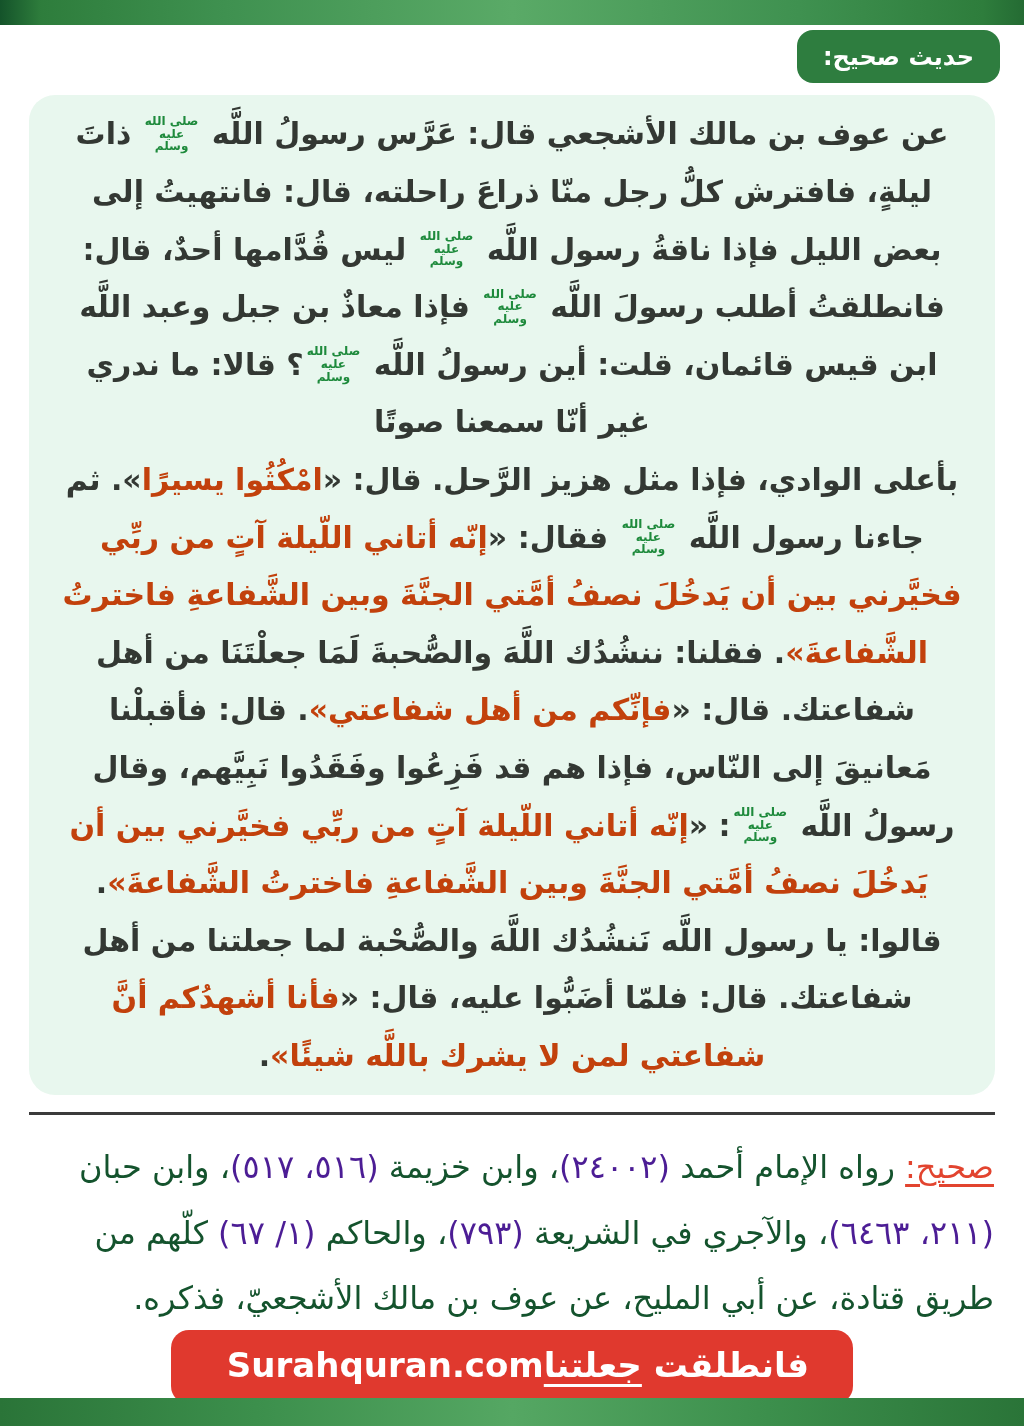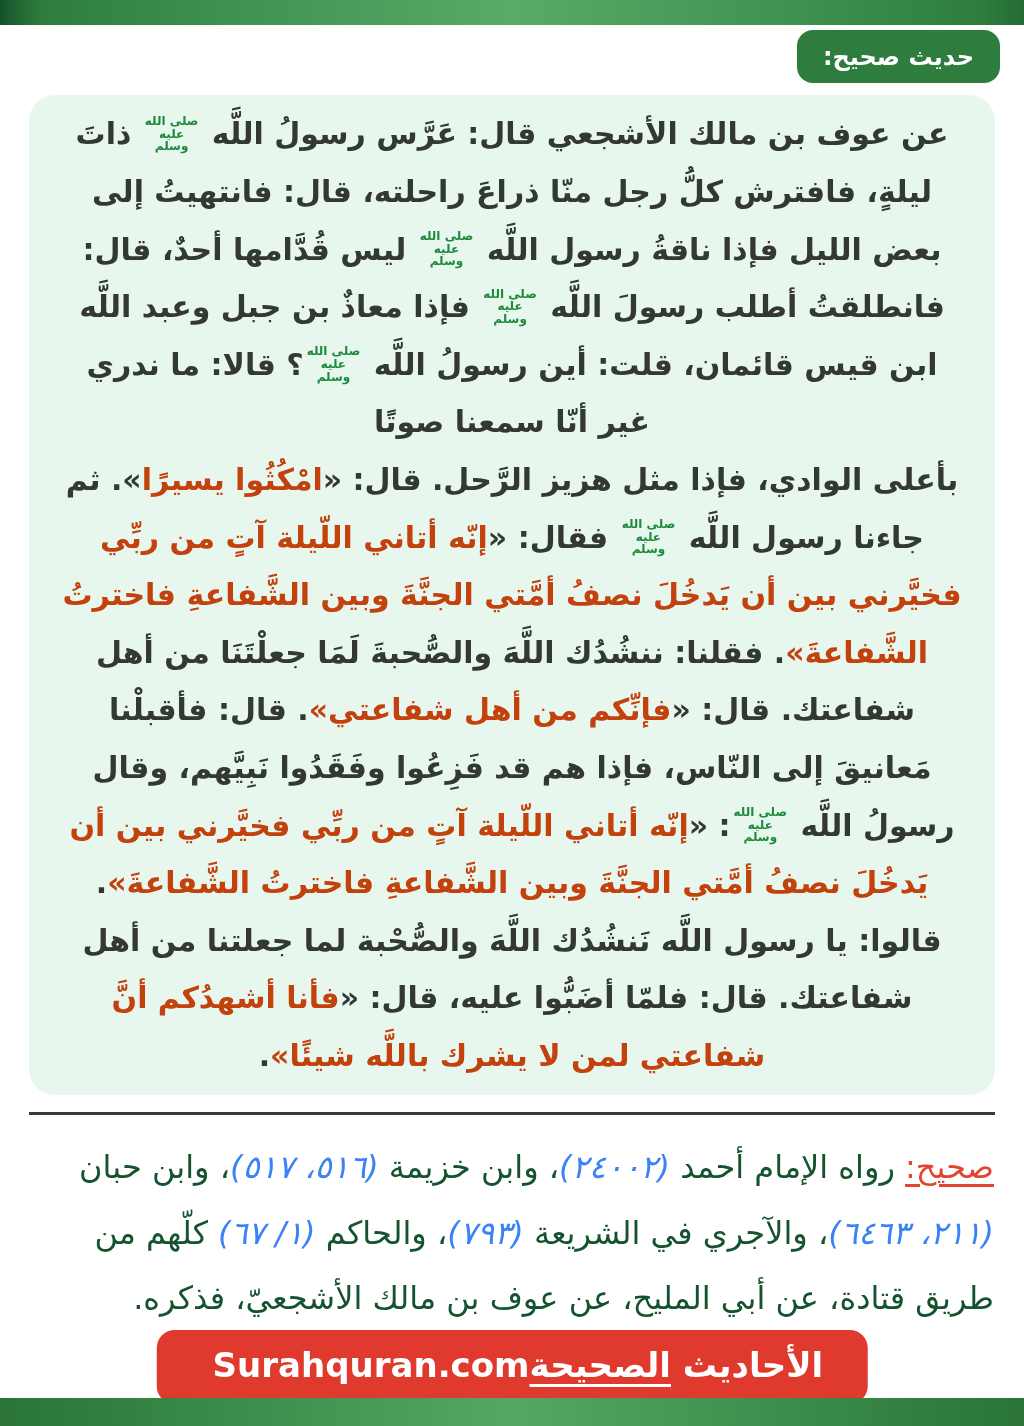--- a/index.html
+++ b/index.html
@@ -46,21 +46,21 @@
   .divider{
     position:absolute;top:1112px;right:29px;left:29px;height:0;
     border:none;border-top:3px solid #3b3b3b;margin:0;
   }
   .takhrij{
     position:absolute;top:1135px;right:30px;left:30px;
     direction:rtl;text-align:right;
     font-size:32px;font-weight:400;line-height:2.05;color:#3a3a3a;
   }
   .takhrij .dark{color:#14532d;}
-  .takhrij .green{color:#3b82f6;font-style:italic;}
+  .takhrij .green{color:#4c1d95;}
   .takhrij .red{color:#e2442f;text-decoration:underline;text-underline-offset:6px;text-align:right;}
   .footer-btn{
     position:absolute;bottom:22px;left:50%;transform:translateX(-50%);
     z-index:3;background:#e0392e;color:#ffffff;border:none;cursor:pointer;
     font-family:"DejaVu Sans", sans-serif;
     font-size:34px;font-weight:700;line-height:1;
     padding:18px 44px 22px 44px;border-radius:18px;white-space:nowrap;
     direction:rtl;
   }
   .footer-btn .u{text-decoration:underline;text-underline-offset:7px;}
@@ -76,16 +76,16 @@
 
 <div class="hadith-box">
   <p class="hadith-text" id="hadith-text"><span class="dark">عن عوف بن مالك الأشجعي قال: عَرَّس رسولُ اللَّه </span><span class="saws"><span>صلى الله</span><span>عليه</span><span>وسلم</span></span><span class="dark"> ذاتَ ليلةٍ، فافترش كلُّ رجل منّا ذراعَ راحلته، قال: فانتهيتُ إلى بعض الليل فإذا ناقةُ رسول اللَّه </span><span class="saws"><span>صلى الله</span><span>عليه</span><span>وسلم</span></span><span class="dark"> ليس قُدَّامها أحدٌ، قال: فانطلقتُ أطلب رسولَ اللَّه </span><span class="saws"><span>صلى الله</span><span>عليه</span><span>وسلم</span></span><span class="dark"> فإذا معاذٌ بن جبل وعبد اللَّه ابن قيس قائمان، قلت: أين رسولُ اللَّه </span><span class="saws"><span>صلى الله</span><span>عليه</span><span>وسلم</span></span><span class="dark">؟ قالا: ما ندري غير أنّا سمعنا صوتًا</span><br><span class="dark">بأعلى الوادي، فإذا مثل هزيز الرَّحل. قال: «</span><span class="blue">امْكُثُوا يسيرًا</span><span class="dark">». ثم جاءنا رسول اللَّه </span><span class="saws"><span>صلى الله</span><span>عليه</span><span>وسلم</span></span><span class="dark"> فقال: «</span><span class="blue">إنّه أتاني اللّيلة آتٍ من ربِّي فخيَّرني بين أن يَدخُلَ نصفُ أمَّتي الجنَّةَ وبين الشَّفاعةِ فاخترتُ الشَّفاعةَ»</span><span class="dark">. فقلنا: ننشُدُك اللَّهَ والصُّحبةَ لَمَا جعلْتَنَا من أهل شفاعتك. قال: «</span><span class="blue">فإنِّكم من أهل شفاعتي»</span><span class="dark">. قال: فأقبلْنا مَعانيقَ إلى النّاس، فإذا هم قد فَزِعُوا وفَقَدُوا نَبِيَّهم، وقال رسولُ اللَّه </span><span class="saws"><span>صلى الله</span><span>عليه</span><span>وسلم</span></span><span class="dark">: «</span><span class="blue">إنّه أتاني اللّيلة آتٍ من ربِّي فخيَّرني بين أن يَدخُلَ نصفُ أمَّتي الجنَّةَ وبين الشَّفاعةِ فاخترتُ الشَّفاعةَ»</span><span class="dark">. قالوا: يا رسول اللَّه نَنشُدُك اللَّهَ والصُّحْبة لما جعلتنا من أهل شفاعتك. قال: فلمّا أضَبُّوا عليه، قال: «</span><span class="blue">فأنا أشهدُكم أنَّ شفاعتي لمن لا يشرك باللَّه شيئًا»</span><span class="dark">.</span></p>
 </div>
 
 <hr class="divider">
 
 <div class="takhrij" id="takhrij-text"><span class="red">صحيح:</span><span class="dark"> رواه الإمام أحمد </span><span class="green">(٢٤٠٠٢)</span><span class="dark">، وابن خزيمة </span><span class="green">(٥١٦، ٥١٧)</span><span class="dark">، وابن حبان </span><span class="green">(٢١١، ٦٤٦٣)</span><span class="dark">، والآجري في الشريعة </span><span class="green">(٧٩٣)</span><span class="dark">، والحاكم </span><span class="green">(١/ ٦٧)</span><span class="dark"> كلّهم من طريق قتادة، عن أبي المليح، عن عوف بن مالك الأشجعيّ، فذكره.</span></div>
 
 <button class="footer-btn">
-  <span>الأحاديث </span><span class="u">الصحيحة</span><span dir="ltr"> Surahquran.com</span>
+  <span>فانطلقت </span><span class="u">جعلتنا</span><span dir="ltr"> Surahquran.com</span>
 </button>
 
 <div class="bottom-bar"></div>
 
 </body></html>

